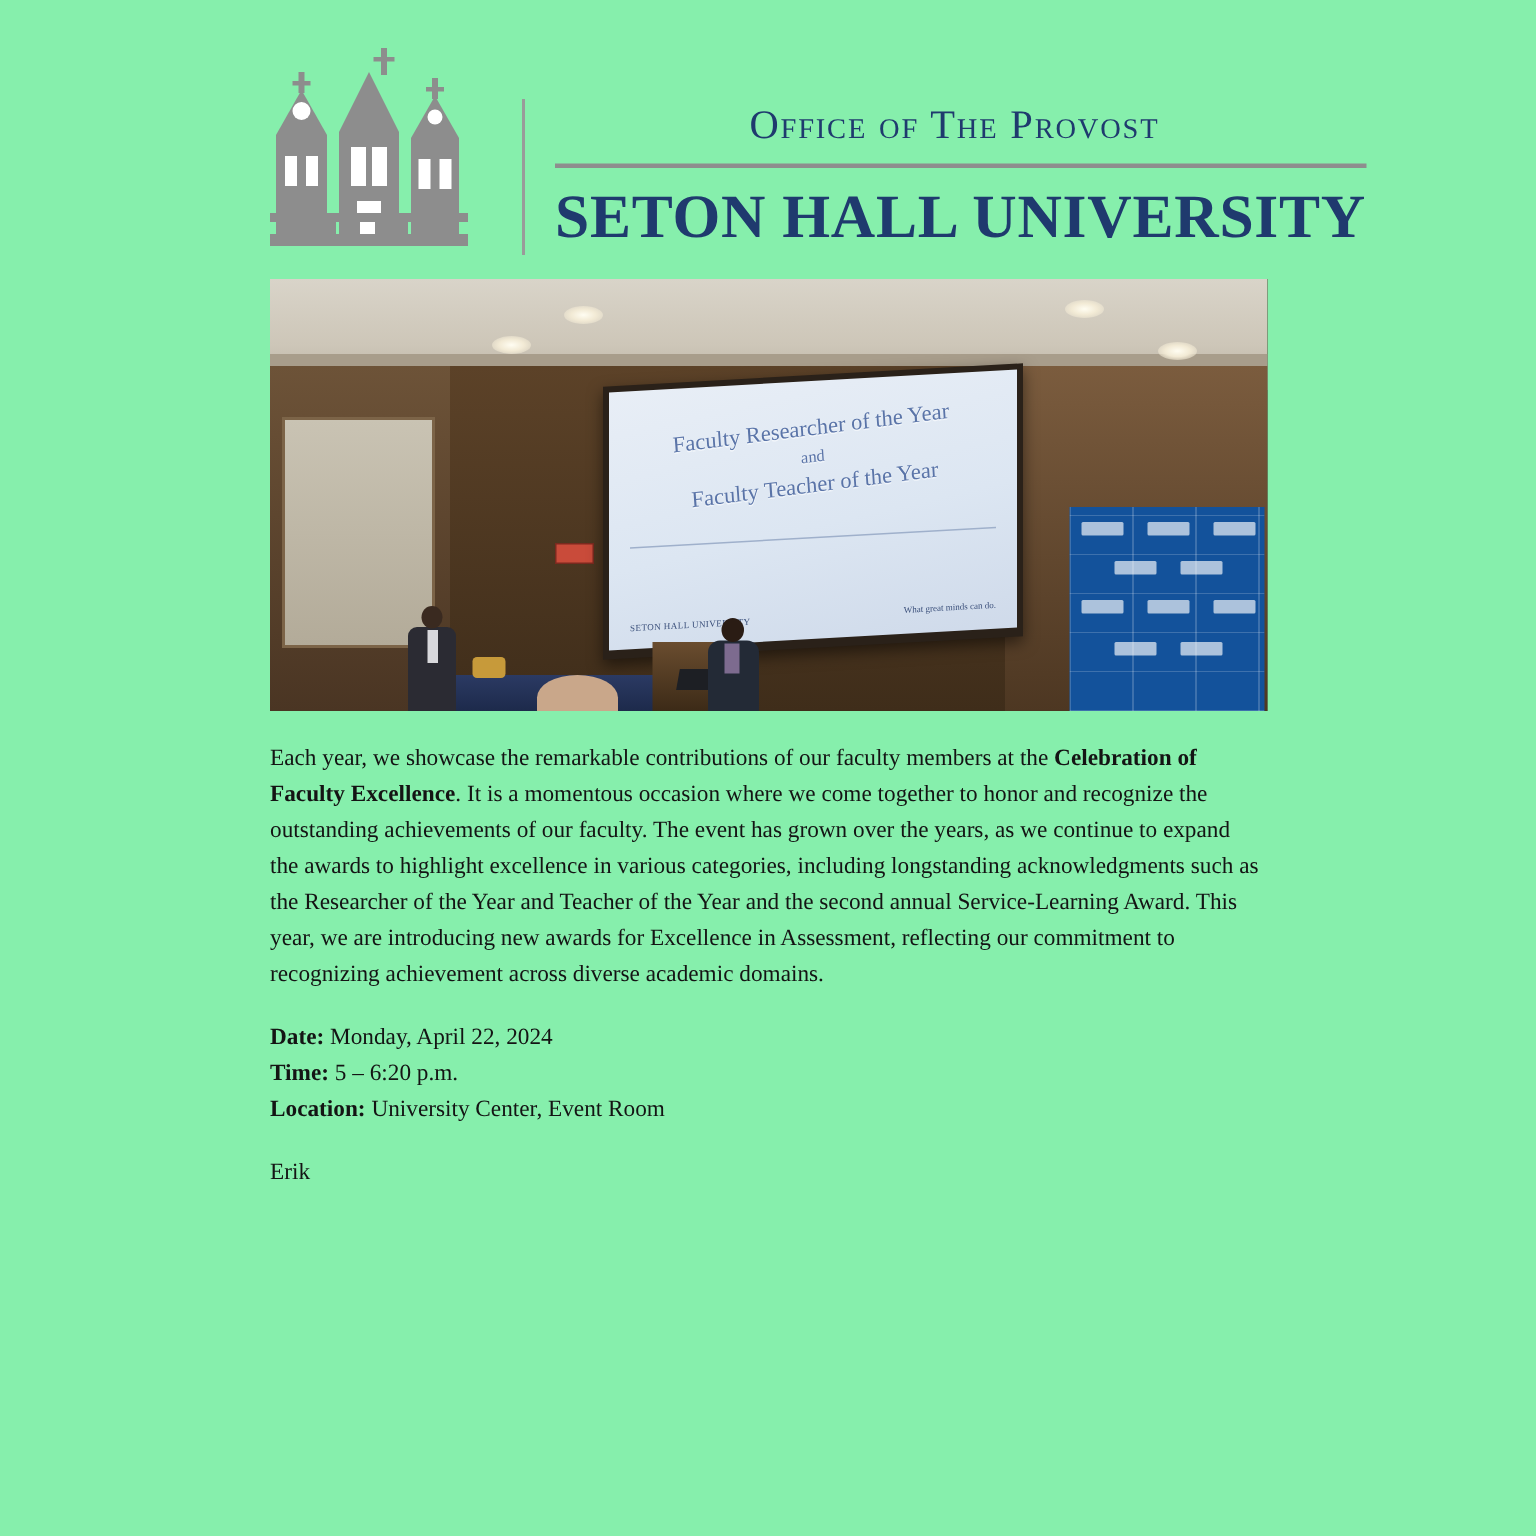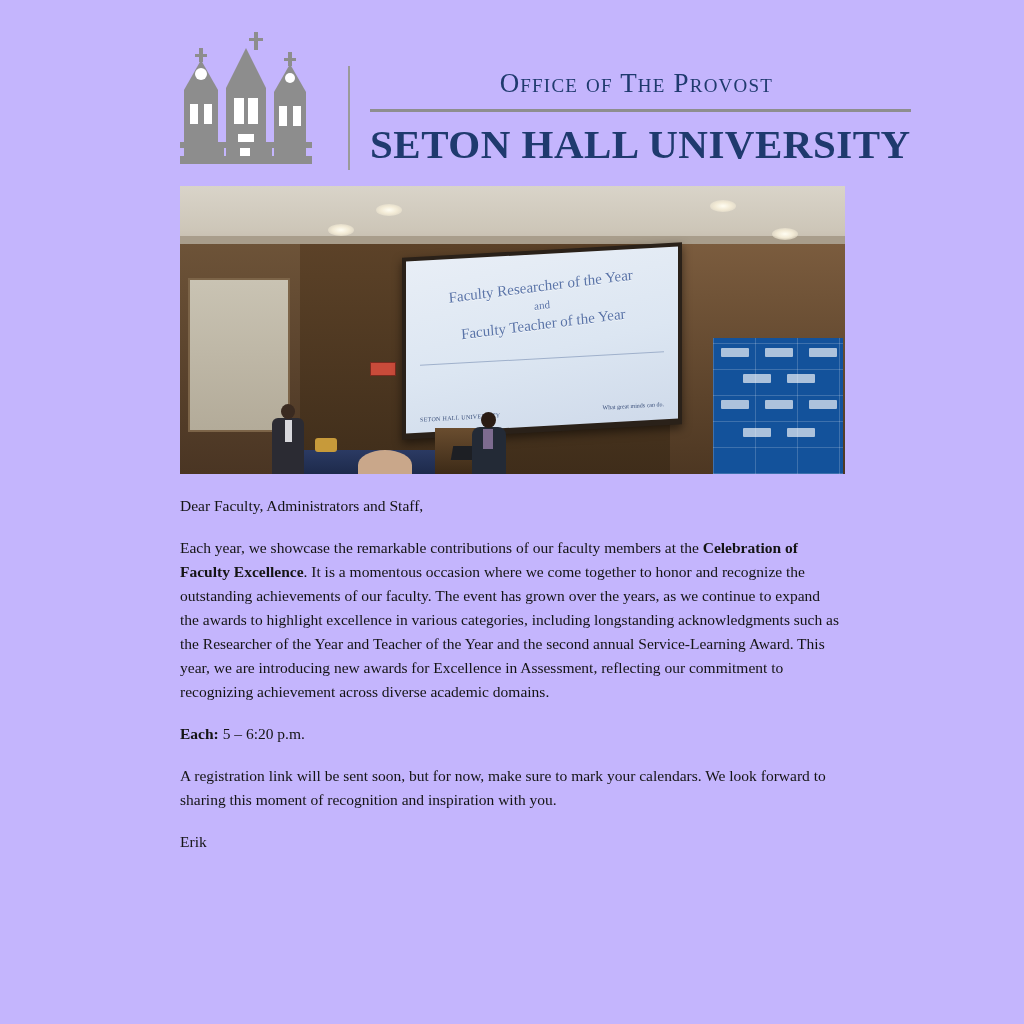--- a/index.html
+++ b/index.html
@@ -11,21 +11,21 @@
     width: 1024px;
     height: 1024px;
     font-family: "Liberation Serif", serif;
     color: #1a1a1a;
     overflow: hidden;
   }
   .page {
     position: relative;
     width: 1024px;
     height: 1024px;
-    background: #c4b5fd;
+    background: #86efac;
   }
 
   
   .header {
     position: absolute;
     left: 180px;
     top: 20px;
     width: 665px;
     height: 150px;
     display: flex;
@@ -335,27 +335,27 @@
       <div class="ph-person-b-body"></div>
       <div class="ph-person-b-scarf"></div>
       <div class="ph-person-b-head"></div>
 
       <div class="ph-fore-head"></div>
     </div>
   </div>
 
   <div class="body-copy">
 
-    <p>Dear Faculty, Administrators and Staff,</p>
 
     <p><span>Each year, we showcase the remarkable contributions of our faculty members at the </span><b>Celebration of Faculty Excellence</b><span>. It is a momentous occasion where we come together to honor and recognize the outstanding achievements of our faculty. The event has grown over the years, as we continue to expand the awards to highlight excellence in various categories, including longstanding acknowledgments such as the Researcher of the Year and Teacher of the Year and the second annual Service-Learning Award. This year, we are introducing new awards for Excellence in Assessment, reflecting our commitment to recognizing achievement across diverse academic domains.</span></p>
 
 
     <div class="detail-block">
-      <p class="tight"><b>Each:</b> <span>5 – 6:20 p.m.</span></p>
+      <p class="tight"><b>Date:</b> <span>Monday, April 22, 2024</span></p>
+      <p class="tight"><b>Time:</b> <span>5 – 6:20 p.m.</span></p>
+      <p class="tight"><b>Location:</b> <span>University Center, Event Room</span></p>
     </div>
 
-    <p>A registration link will be sent soon, but for now, make sure to mark your calendars. We look forward to sharing this moment of recognition and inspiration with you.</p>
 
     <p style="margin-top:18px;">Erik</p>
   </div>
 
 </div>
 
 </body></html>

